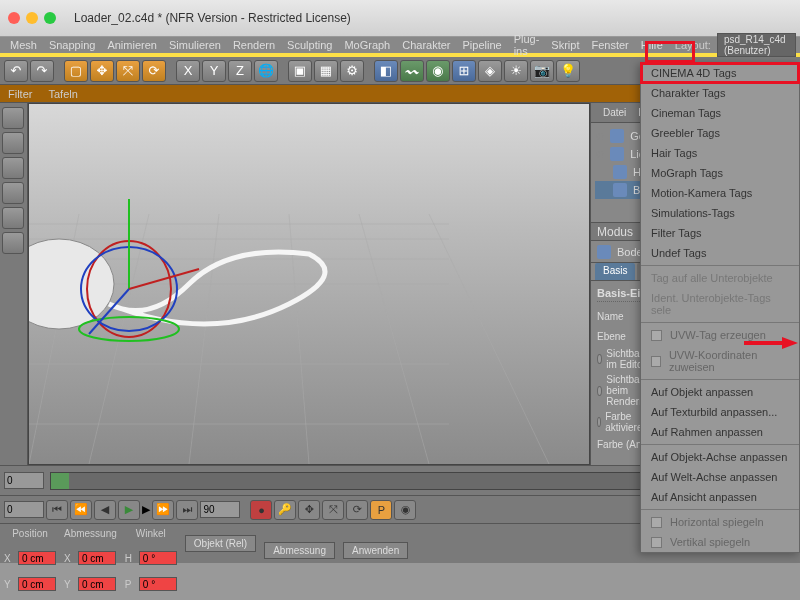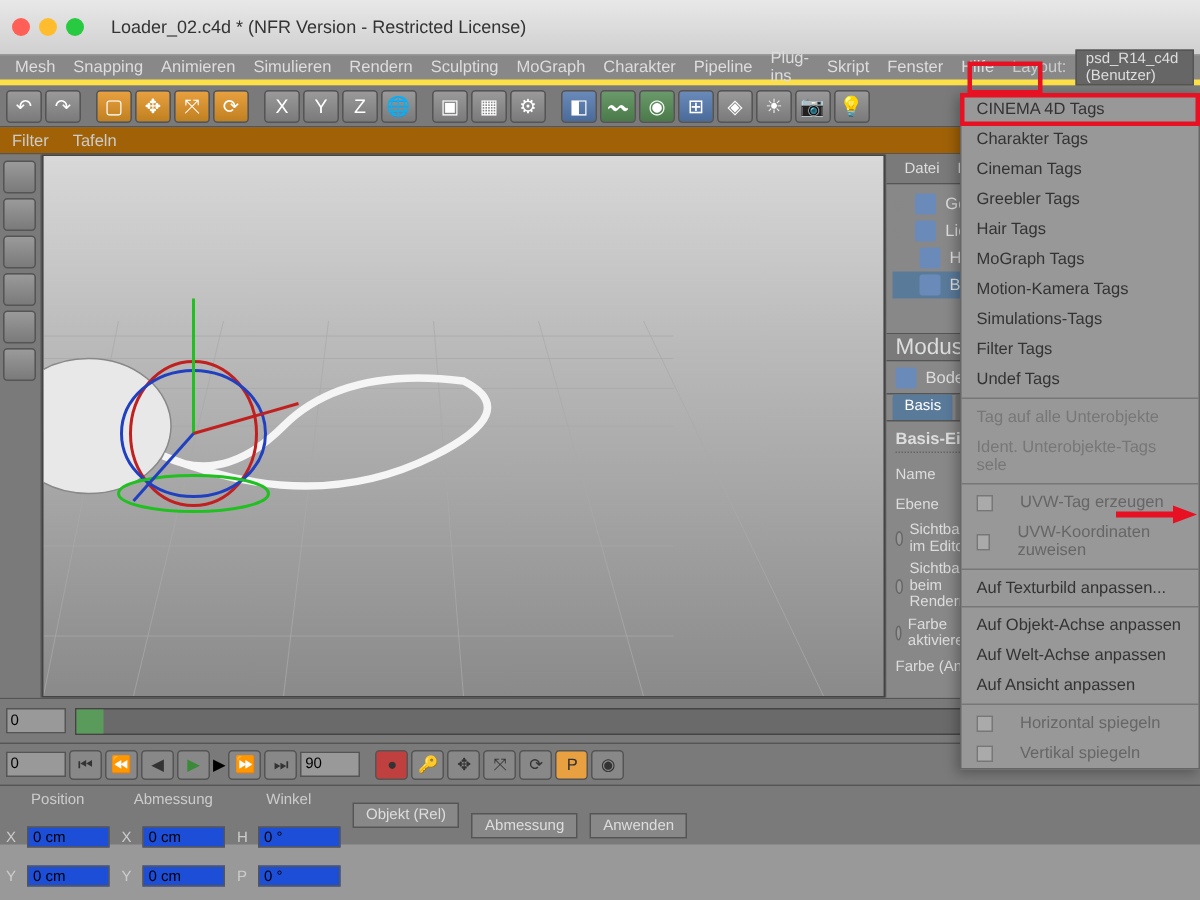--- a/index.html
+++ b/index.html
@@ -29,21 +29,21 @@
 .panel-menu .ico{width:14px;height:14px;background:#666;border-radius:2px}
 .obj-tree{flex:0 0 100px;background:#888;padding:4px;border-bottom:1px solid #555}
 .obj-item{display:flex;align-items:center;padding:2px 0;color:#ddd;gap:6px}
 .obj-icon{width:14px;height:14px;background:#6a8aba;border-radius:2px}
 .obj-item.sel{background:#5a7a9a}
 .dots{margin-left:auto;display:flex;gap:3px}
 .dot{width:6px;height:6px;border-radius:50%;background:#999}
 .sphere-ico{width:14px;height:14px;border-radius:50%;background:radial-gradient(circle at 30% 30%,#fff,#aaa)}
 .attr-panel{flex:1;background:#888;display:flex;flex-direction:column}
 .attr-menu{height:18px;background:#7a7a7a;display:flex;align-items:center;padding:0 6px;gap:12px;border-bottom:1px solid #555}
-.attr-menu span{color:#ddd;font-size:15px}
+.attr-menu span{color:#ddd;font-size:12px}
 .attr-title{height:22px;background:#888;display:flex;align-items:center;padding:0 6px;gap:6px;color:#ddd;border-bottom:1px solid #555}
 .tab-row{height:18px;display:flex;padding:0 4px;gap:2px;border-bottom:1px solid #555}
 .tab{padding:2px 8px;background:#5a7a9a;color:#fff;font-size:10px;border-radius:2px 2px 0 0}
 .tab.inactive{background:#777;color:#bbb}
 .attr-section{padding:4px 6px}
 .attr-header{color:#ddd;font-weight:bold;padding:2px 0;border-bottom:1px dotted #666;margin-bottom:4px}
 .attr-row{display:flex;align-items:center;padding:2px 0;gap:4px}
 .attr-label{width:100px;color:#ddd;font-size:10px}
 .attr-input{flex:1;background:#999;border:1px solid #666;color:#333;padding:1px 4px;font-size:10px;height:16px}
 .radio{width:10px;height:10px;border-radius:50%;border:1px solid #666;background:#999}
@@ -52,27 +52,27 @@
 .tl-marker{position:absolute;width:18px;height:16px;background:#5a9a5a;left:0;top:0}
 .tl-input{width:40px;background:#999;border:1px solid #555;padding:2px;font-size:10px}
 .transport{height:28px;background:#7a7a7a;border-top:1px solid #555;display:flex;align-items:center;padding:0 4px;gap:2px}
 .trbtn{width:22px;height:20px;background:#888;border:1px solid #555;border-radius:3px;display:flex;align-items:center;justify-content:center;color:#333;font-size:11px;cursor:pointer}
 .trbtn.play{color:#3a8a3a}
 .coords{height:40px;background:#7a7a7a;border-top:1px solid #555;display:flex;padding:4px;gap:8px}
 .coord-col{display:flex;flex-direction:column;gap:12px}
 .coord-header{color:#ccc;font-size:10px;text-align:center}
 .coord-row{display:flex;align-items:center;gap:2px}
 .coord-label{width:12px;color:#ccc;font-size:10px}
-.coord-input{width:55px;background:#1d4ed8;border:1px solid #555;padding:1px 3px;font-size:10px;height:14px}
+.coord-input{width:38px;background:#ef4444;border:1px solid #555;padding:1px 3px;font-size:10px;height:14px}
 .coord-btn{background:#888;border:1px solid #555;padding:2px 8px;font-size:10px;color:#ddd}
 .dropdown{position:absolute;right:0;top:62px;width:160px;background:#989898;border:1px solid #666;box-shadow:-2px 2px 8px rgba(0,0,0,0.3);z-index:100}
 .dd-item{padding:4px 10px;color:#333;cursor:pointer;font-size:11px}
 .dd-item.disabled{color:#777}
 .dd-sep{height:1px;background:#777;margin:2px 0}
-.dd-check{display:flex;align-items:center;gap:18px;padding:4px 10px;color:#666}
+.dd-check{display:flex;align-items:center;gap:8px;padding:4px 10px;color:#666}
 .chk{width:11px;height:11px;border:1px solid #777;background:#aaa}
 .highlight1{position:absolute;border:3px solid #e81123;pointer-events:none;z-index:200}
 .arrow{position:absolute;width:0;height:0;border-top:6px solid transparent;border-bottom:6px solid transparent;border-left:16px solid #e81123;z-index:201}
 .arrow::before{content:"";position:absolute;right:14px;top:-2px;width:40px;height:4px;background:#e81123}
 svg.grid{position:absolute;top:0;left:0;width:100%;height:100%}
 </style>
 </head>
 <body>
 
 <div class="title-bar">
@@ -360,21 +360,23 @@
   <div class="dd-sep"></div>
   <div class="dd-check">
       <div class="chk"></div>
       <span>UVW-Tag erzeugen</span>
     </div>
   <div class="dd-check">
       <div class="chk"></div>
       <span>UVW-Koordinaten zuweisen</span>
     </div>
   <div class="dd-sep"></div>
+  <div class="dd-item">Auf Objekt anpassen</div>
   <div class="dd-item">Auf Texturbild anpassen...</div>
+  <div class="dd-item">Auf Rahmen anpassen</div>
   <div class="dd-sep"></div>
   <div class="dd-item">Auf Objekt-Achse anpassen</div>
   <div class="dd-item">Auf Welt-Achse anpassen</div>
   <div class="dd-item">Auf Ansicht anpassen</div>
   <div class="dd-sep"></div>
   <div class="dd-check">
       <div class="chk"></div>
       <span>Horizontal spiegeln</span>
     </div>
   <div class="dd-check">

